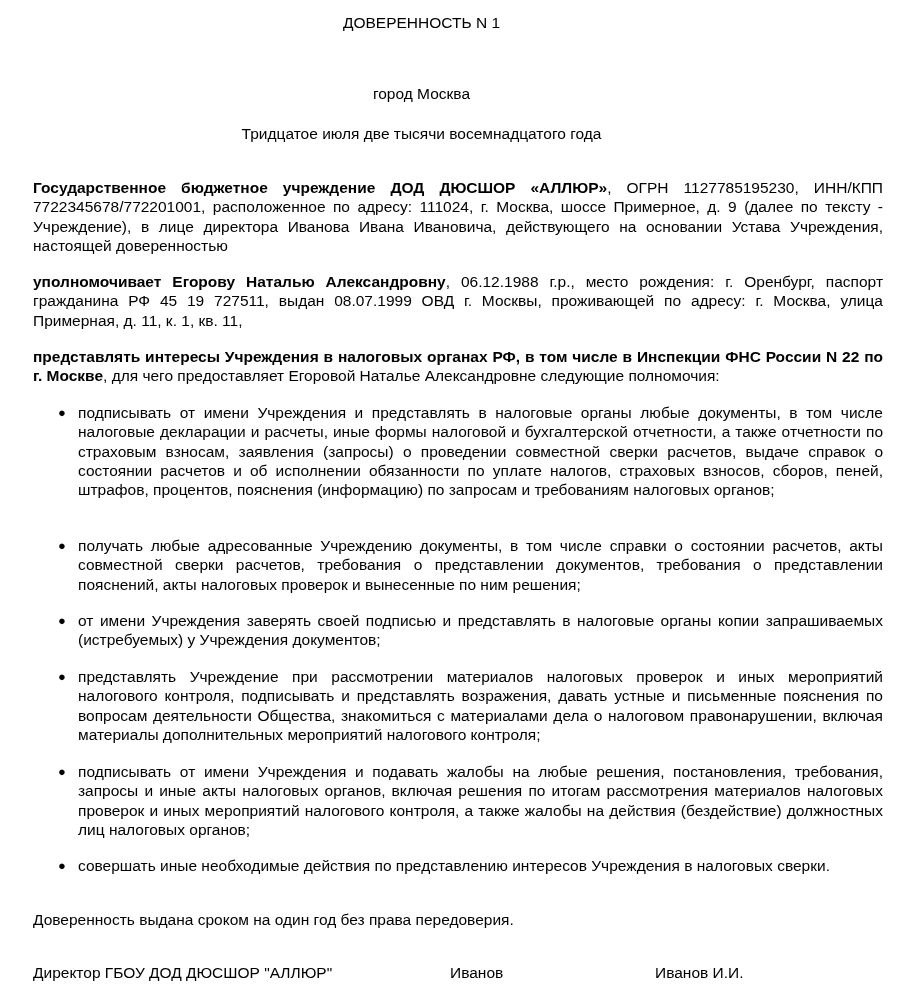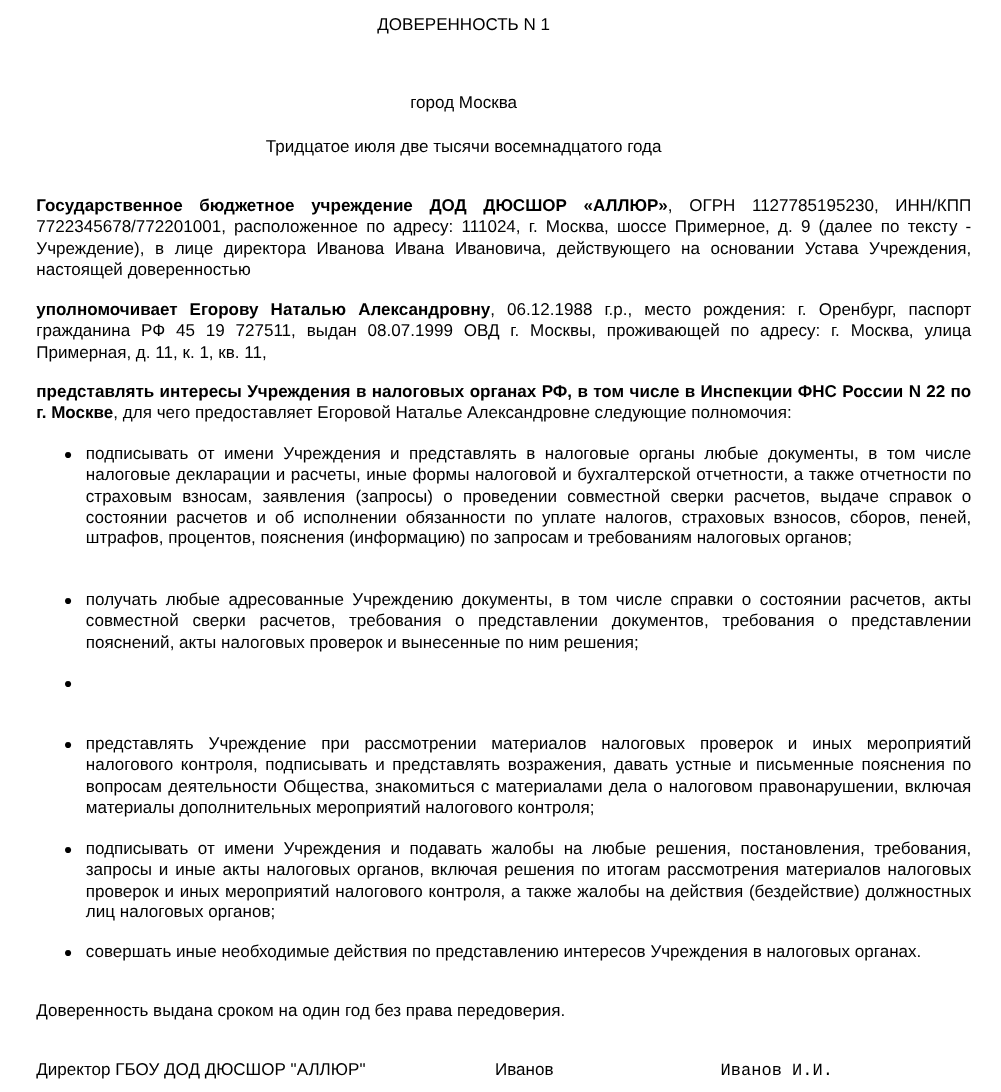--- a/index.html
+++ b/index.html
@@ -37,24 +37,24 @@
 
   <div class="para" style="top:178px;"><b>Государственное бюджетное учреждение ДОД ДЮСШОР «АЛЛЮР»</b><span>, ОГРН 1127785195230, ИНН/КПП 7722345678/772201001, расположенное по адресу: 111024, г. Москва, шоссе Примерное, д. 9 (далее по тексту - Учреждение), в лице директора Иванова Ивана Ивановича, действующего на основании Устава Учреждения, настоящей доверенностью</span></div>
 
   <div class="para" style="top:272px;"><b>уполномочивает Егорову Наталью Александровну</b><span>, 06.12.1988 г.р., место рождения: г. Оренбург, паспорт гражданина РФ 45 19 727511, выдан 08.07.1999 ОВД  г. Москвы, проживающей по адресу: г. Москва, улица Примерная, д. 11, к. 1, кв. 11,</span></div>
 
   <div class="para" style="top:347px;"><b>представлять интересы Учреждения в налоговых органах РФ, в том числе в Инспекции ФНС России N 22 по г. Москве</b><span>, для чего предоставляет Егоровой Наталье Александровне следующие полномочия:</span></div>
 
   <ul class="powers">
     <li style="top:403px;"><span class="bullet">●</span><span>подписывать от имени Учреждения и представлять в налоговые органы любые документы, в том числе налоговые декларации и расчеты, иные формы налоговой и бухгалтерской отчетности, а также отчетности по страховым взносам, заявления (запросы) о проведении совместной сверки расчетов, выдаче справок о состоянии расчетов и об исполнении обязанности по уплате налогов, страховых взносов, сборов, пеней, штрафов, процентов, пояснения (информацию) по запросам и требованиям налоговых органов;</span></li>
     <li style="top:536px;"><span class="bullet">●</span><span>получать любые адресованные Учреждению документы, в том числе справки о состоянии расчетов, акты совместной сверки расчетов, требования о представлении документов, требования о представлении пояснений, акты налоговых проверок и вынесенные по ним решения;</span></li>
-    <li style="top:611px;"><span class="bullet">●</span></li>
+    <li style="top:611px;"><span class="bullet">●</span><span>от имени Учреждения заверять своей подписью и представлять в налоговые органы копии запрашиваемых (истребуемых) у Учреждения документов;</span></li>
     <li style="top:667px;"><span class="bullet">●</span><span>представлять Учреждение при рассмотрении материалов налоговых проверок и иных мероприятий налогового контроля, подписывать и представлять возражения, давать устные и письменные пояснения по вопросам деятельности Общества, знакомиться с материалами дела о налоговом правонарушении, включая материалы дополнительных мероприятий налогового контроля;</span></li>
     <li style="top:762px;"><span class="bullet">●</span><span>подписывать от имени Учреждения и подавать жалобы на любые решения, постановления, требования, запросы и иные акты налоговых органов, включая решения по итогам рассмотрения материалов налоговых проверок и иных мероприятий налогового контроля, а также жалобы на действия (бездействие) должностных лиц налоговых органов;</span></li>
-    <li style="top:856px;"><span class="bullet">●</span><span>совершать иные необходимые действия по представлению интересов Учреждения в налоговых органах.</span></li>
+    <li style="top:856px;"><span class="bullet">●</span><span>совершать иные необходимые действия по представлению интересов Учреждения в налоговых сверки.</span></li>
   </ul>
 
   <div class="para" style="top:910px;">Доверенность выдана сроком на один год без права передоверия.</div>
 
   <div class="sig" style="left:33px;">Директор ГБОУ ДОД ДЮСШОР "АЛЛЮР"</div>
   <div class="sig italic" style="left:450px;">Иванов</div>
-  <div class="sig" style="left:655px;font-family:Liberation Mono, monospace;">Иванов И.И.</div>
+  <div class="sig" style="left:655px;">Иванов И.И.</div>
 </div>
 
 </body></html>

